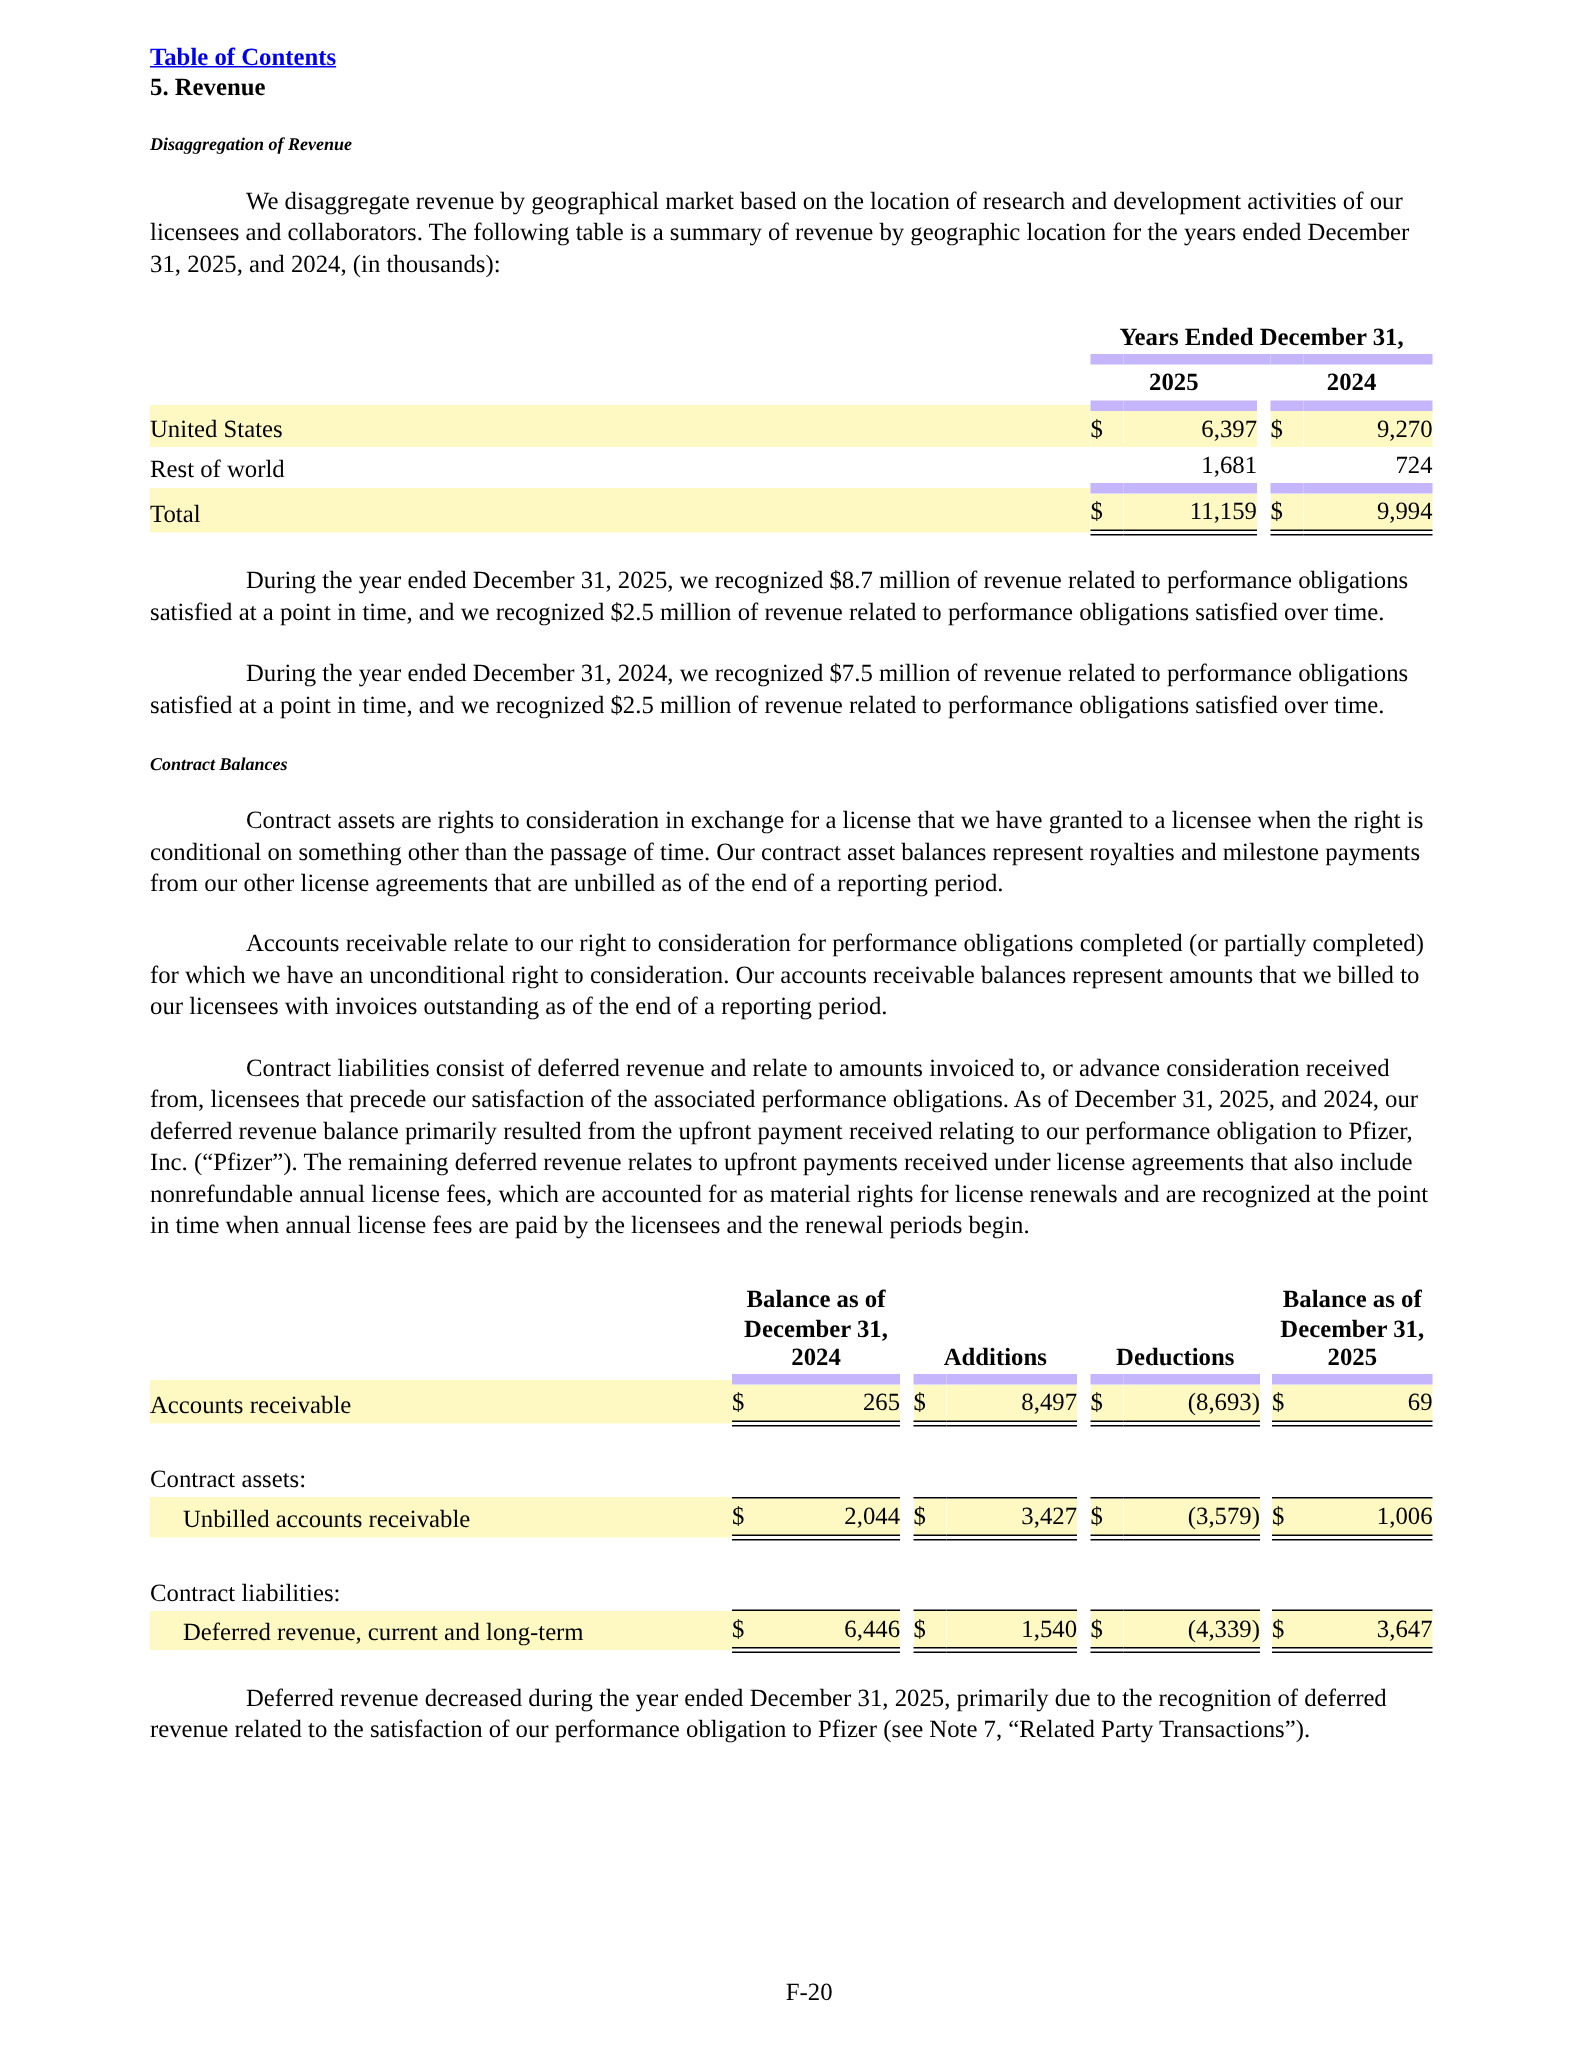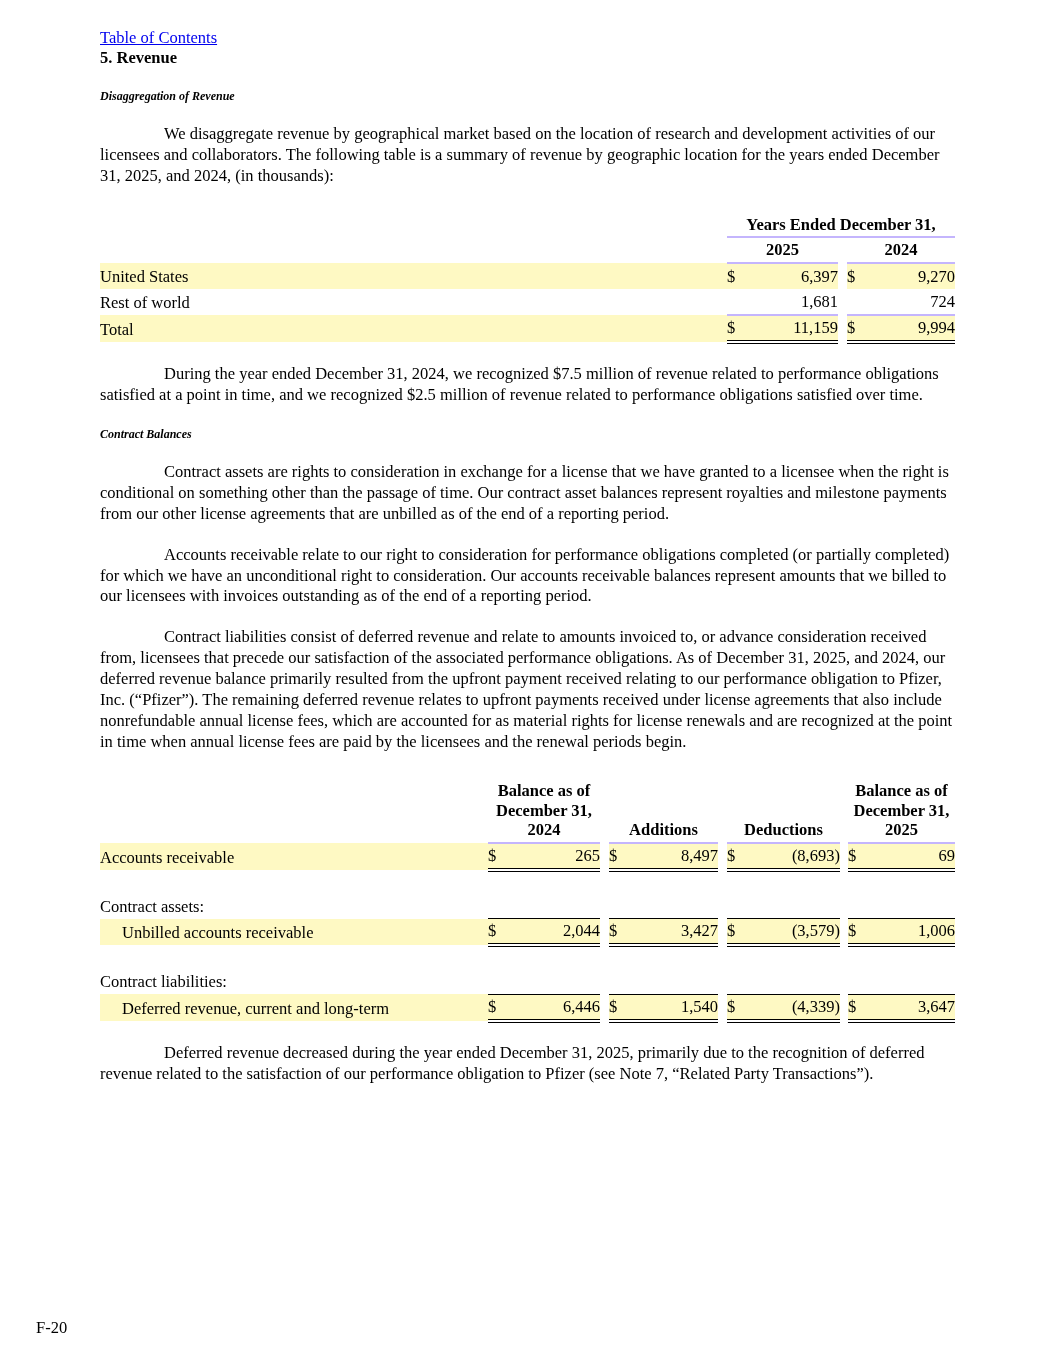--- a/index.html
+++ b/index.html
@@ -13,20 +13,21 @@
   .page {
     width: 1055px; height: 1365px;
     padding: 28px 100px 0 100px;
     position: relative;
   }
   .toc-link {
     color: #0000ee;
     text-decoration: underline;
     font-size: 16.5px;
     display: inline-block;
+    font-weight: bold;
   }
   .section-heading {
     font-weight: bold;
     font-size: 16.5px;
   }
   .subheading {
     font-weight: bold;
     font-style: italic;
     font-size: 12px;
     margin-top: 21px;
@@ -58,28 +59,29 @@
     line-height: 1.18;
     padding-bottom: 2px;
   }
   td.lbl { padding-left: 8px; text-align: left; }
   td.lbl.ind { padding-left: 22px; }
   td.cur { text-align: left; padding-left: 2px; }
   td.val { text-align: right; padding-right: 4px; }
   td.gap { background: #ffffff !important; }
   tr.hl td { background: #fef9c3; }
   tr.hl td.gap { background: #ffffff; }
-  td.b1 { border-bottom: 2px solid #c4b5fd; }
+  td.b1 { border-bottom: 7px solid #c4b5fd; }
   td.bt { border-top: 1px solid #000; }
   td.bd { border-bottom: 4px double #000; }
   tr.spacer td { height: 23px; padding: 0; }
   .footer {
     position: absolute;
-    left: 16px; right: 0;
+    left: 4px; right: 0;
     top: 1318px;
+    text-align: center;
     font-size: 16.5px;
     padding-left: 20px;
   }
 </style>
 </head>
 <body>
 
 <div class="page">
 
   <a href="#" class="toc-link">Table of Contents</a>
@@ -131,20 +133,21 @@
         <td class="lbl">Total</td>
         <td class="cur bd">$</td>
         <td class="val bd">11,159</td>
         <td class="gap"></td>
         <td class="cur bd">$</td>
         <td class="val bd">9,994</td>
       </tr>
     </tbody>
   </table>
 
+  <p class="body-para">During the year ended December 31, 2025, we recognized $8.7 million of revenue related to performance obligations satisfied at a point in time, and we recognized $2.5 million of revenue related to performance obligations satisfied over time.</p>
 
   <p class="body-para">During the year ended December 31, 2024, we recognized $7.5 million of revenue related to performance obligations satisfied at a point in time, and we recognized $2.5 million of revenue related to performance obligations satisfied over time.</p>
 
   <div class="subheading">Contract Balances</div>
 
   <p class="body-para">Contract assets are rights to consideration in exchange for a license that we have granted to a licensee when the right is conditional on something other than the passage of time. Our contract asset balances represent royalties and milestone payments from our other license agreements that are unbilled as of the end of a reporting period.</p>
 
   <p class="body-para">Accounts receivable relate to our right to consideration for performance obligations completed (or partially completed) for which we have an unconditional right to consideration. Our accounts receivable balances represent amounts that we billed to our licensees with invoices outstanding as of the end of a reporting period.</p>
 
   <p class="body-para">Contract liabilities consist of deferred revenue and relate to amounts invoiced to, or advance consideration received from, licensees that precede our satisfaction of the associated performance obligations. As of December 31, 2025, and 2024, our deferred revenue balance primarily resulted from the upfront payment received relating to our performance obligation to Pfizer, Inc. (“Pfizer”). The remaining deferred revenue relates to upfront payments received under license agreements that also include nonrefundable annual license fees, which are accounted for as material rights for license renewals and are recognized at the point in time when annual license fees are paid by the licensees and the renewal periods begin.</p>

